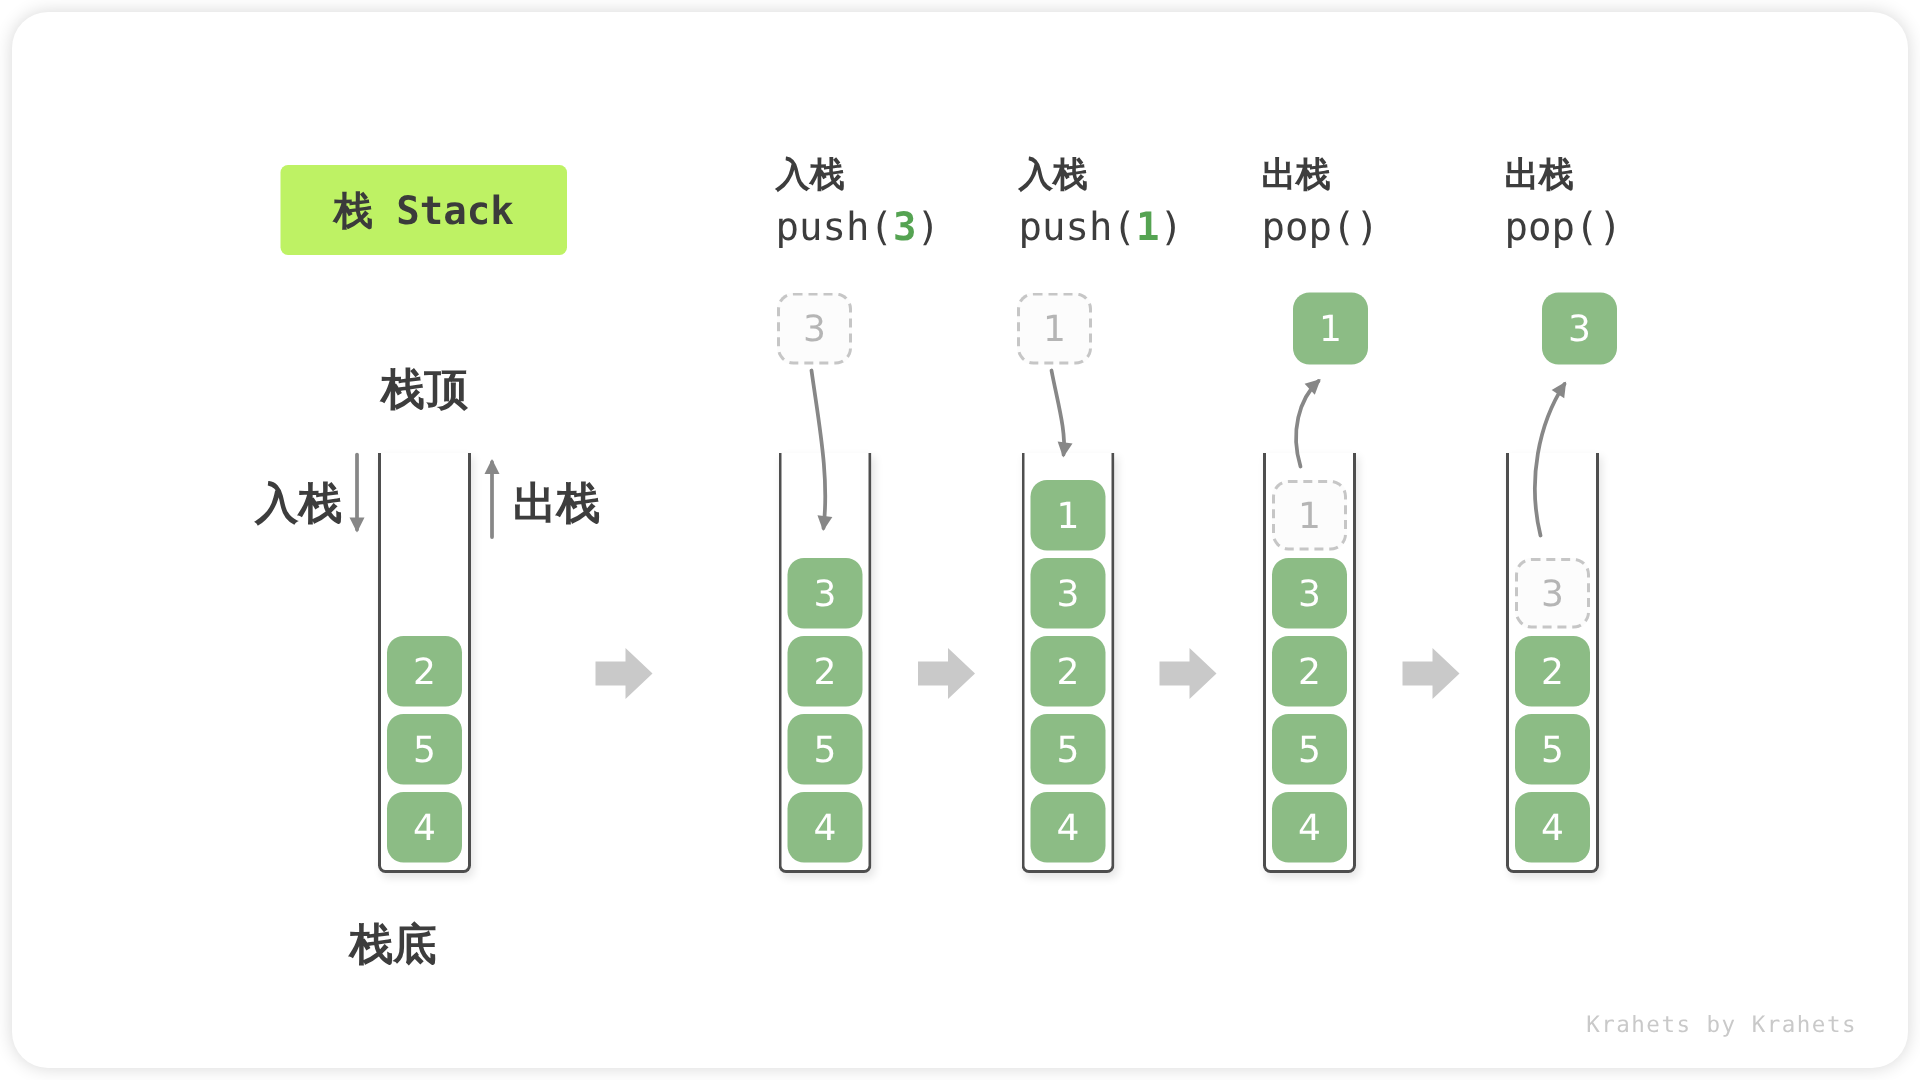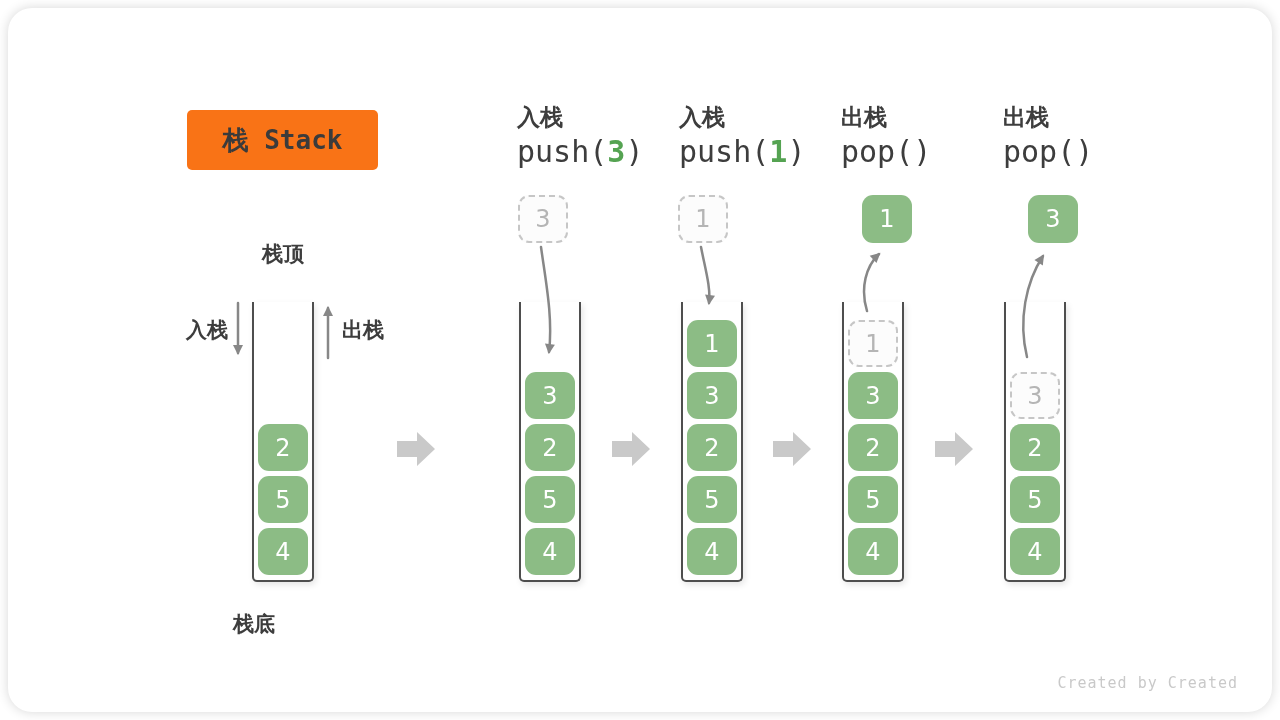--- a/index.html
+++ b/index.html
@@ -4,27 +4,27 @@
 <style>
   * { margin:0; padding:0; box-sizing:border-box; }
   html,body { width:1280px; height:720px; background:#ffffff; font-family:"DejaVu Sans", sans-serif; }
   #canvas { position:relative; width:1280px; height:720px; overflow:hidden; }
   .card {
     position:absolute; inset:8px; background:#ffffff; border-radius:24px;
     box-shadow:0 0 12px rgba(0,0,0,0.16);
   }
   .title-box {
     position:absolute; left:187px; top:110px; width:191px; height:60px;
-    background:#f97316; border-radius:5px; display:flex; align-items:center; justify-content:center;
+    background:#bef264; border-radius:5px; display:flex; align-items:center; justify-content:center;
     font-family:"DejaVu Sans Mono", monospace; font-size:26px; font-weight:600; color:#3b3b3b;
   }
-  .legend-label { position:absolute; font-size:21px; font-weight:700; color:#3d3d3d; }
+  .legend-label { position:absolute; font-size:29px; font-weight:700; color:#3d3d3d; }
   .col-head { position:absolute; top:103px; }
   .col-head .op { font-size:23px; font-weight:700; color:#3d3d3d; line-height:28px; margin-bottom:7px; }
-  .col-head .code { font-family:"DejaVu Sans Mono", monospace; font-size:30px; color:#3d3d3d; line-height:28px; }
+  .col-head .code { font-family:"DejaVu Sans Mono", monospace; font-size:26px; color:#3d3d3d; line-height:28px; }
   .col-head .code .code-arg { color:#55a352; font-weight:bold; }
   .stack {
     position:absolute; top:302px; width:62px; height:280px;
     border-left:2px solid #4e4e4e; border-right:2px solid #4e4e4e; border-bottom:2px solid #4e4e4e;
     border-radius:0 0 5px 5px; background:#ffffff;
     box-shadow:2px 3px 6px rgba(0,0,0,0.10);
   }
   .cell {
     position:absolute; left:4px; width:50px; height:47px; border-radius:11px;
     display:flex; align-items:center; justify-content:center;
@@ -136,14 +136,14 @@
     <path d="M867,311 C860,288 866,266 879,254" fill="none" stroke="#878787" stroke-width="2.5" stroke-linecap="round" marker-end="url(#ah)"></path>
 
     <path d="M1027,357 C1018,320 1026,282 1043,256" fill="none" stroke="#878787" stroke-width="2.5" stroke-linecap="round" marker-end="url(#ah)"></path>
 
     <polygon points="397,441 417,441 417,432 435,449 417,466 417,457 397,457" fill="#c9c9c9"></polygon>
     <polygon points="612,441 632,441 632,432 650,449 632,466 632,457 612,457" fill="#c9c9c9"></polygon>
     <polygon points="773,441 793,441 793,432 811,449 793,466 793,457 773,457" fill="#c9c9c9"></polygon>
     <polygon points="935,441 955,441 955,432 973,449 955,466 955,457 935,457" fill="#c9c9c9"></polygon>
   </svg>
 
-  <div class="credit">Created by Created</div>
+  <div class="credit">Krahets by Krahets</div>
 </div>
 
 </body></html>

